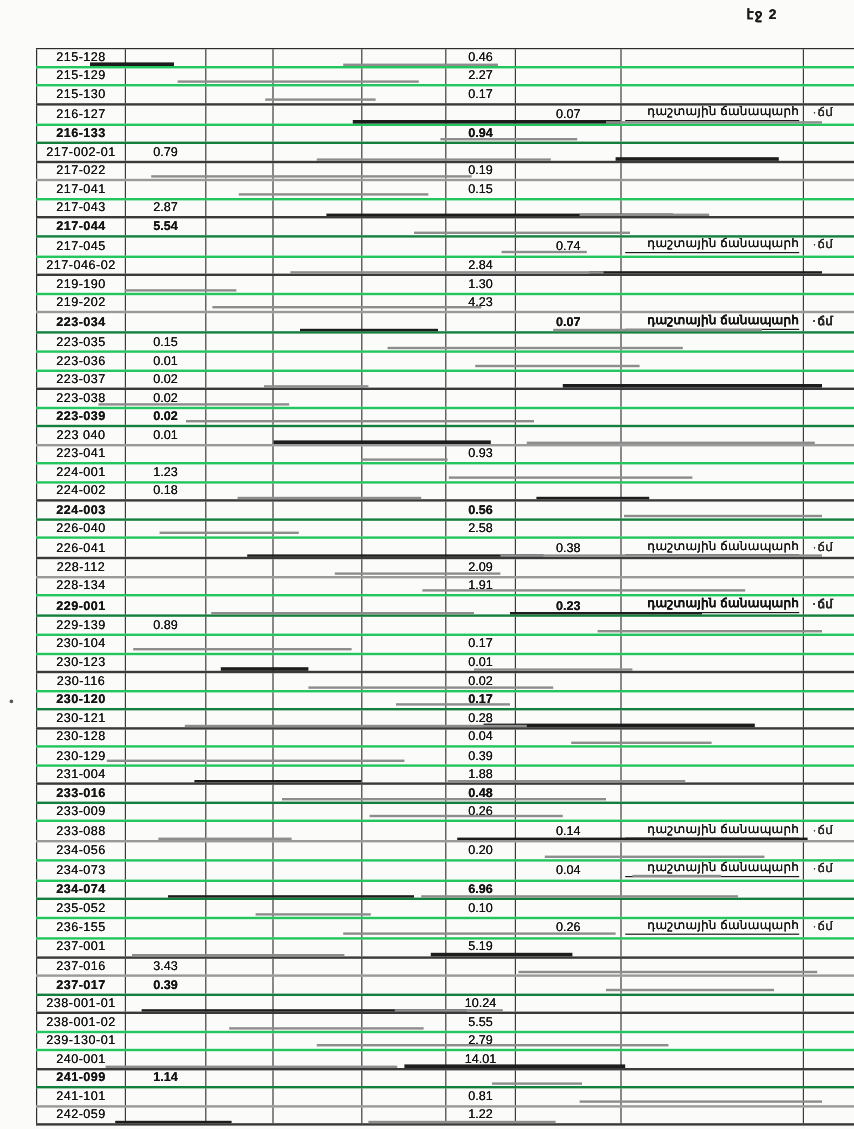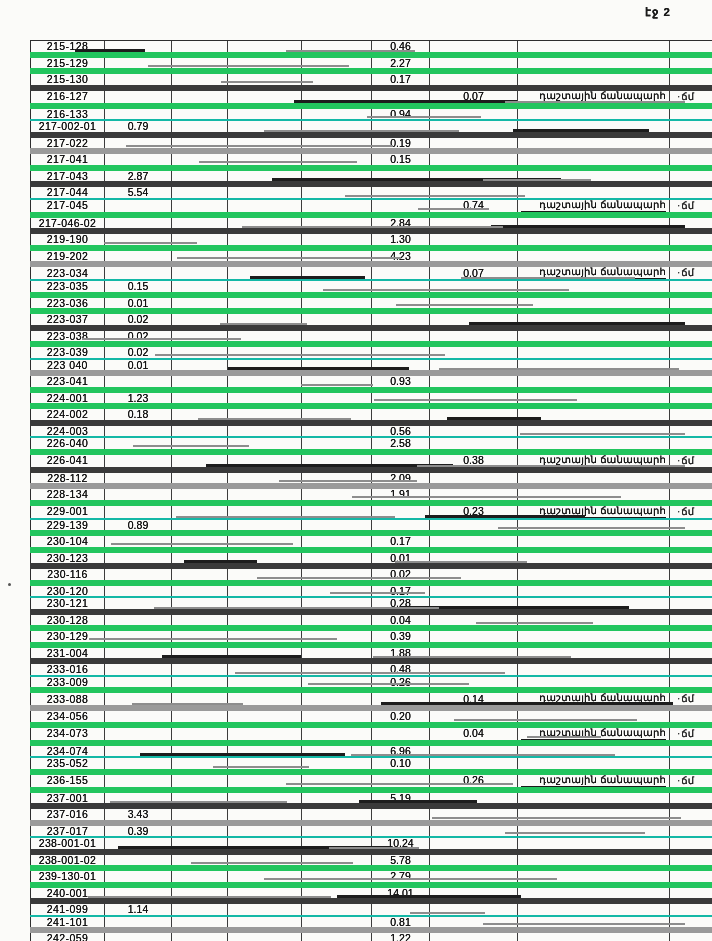--- a/index.html
+++ b/index.html
@@ -8,37 +8,37 @@
     background:#fbfbf9;
     font-family:"Liberation Sans", sans-serif;
     color:#141414;
     position:relative;
     overflow:hidden;
   }
   .sheet{position:absolute;inset:0;}
   .page-num{
     position:absolute;top:5px;left:622px;
     font-size:11.5px;font-weight:bold;letter-spacing:1px;
-    color:#1b1b1b;text-shadow:0 0 .4px #000;margin-left:23px;
+    color:#1b1b1b;text-shadow:0 0 .4px #000;
   }
   .doc-table{
     position:absolute;left:30px;top:40px;
     width:682px;height:898px;
     display:flex;flex-direction:column;
   }
   .row{
     flex:1 1 auto;
     display:flex;
     position:relative;
-    border-bottom:6px solid #22c55e;
+    border-bottom:2px solid #22c55e;
   }
   .row:first-child{border-top:1.5px solid #2e2e2e;}
   .row:nth-child(3n){border-bottom-color:#3a3a3a;}
   .row:nth-child(7n){border-bottom-color:#9a9a9a;}
-  .row:nth-child(5n){border-bottom:2px solid #14b8a6;}
+  .row:nth-child(5n){border-bottom:2px solid #15803d;font-weight:bold;}
   .cell{
     box-sizing:border-box;
     border-right:1px solid #3c3c3c;
     display:flex;align-items:center;justify-content:center;
     font-size:10.5px;line-height:1;
     white-space:nowrap;overflow:visible;
     text-shadow:0 0 .4px #000;
   }
   .c-code{width:75px;border-left:1.5px solid #2e2e2e;letter-spacing:.4px;}
   .c-v1{width:67px;}
@@ -957,21 +957,21 @@
   <div class="streak dark" style="left: 88px; width: 271px; bottom: 0px;"></div>
         <div class="streak" style="left: 299px; width: 90px; bottom: 0px;"></div>
       </div>
 
   <div class="row">
     <div class="cell c-code">238-001-02</div>
     <div class="cell c-v1"></div>
     <div class="cell c-e3"></div>
     <div class="cell c-e4"></div>
     <div class="cell c-e5"></div>
-    <div class="cell c-v2">5.78</div>
+    <div class="cell c-v2">5.55</div>
     <div class="cell c-v3"></div>
     <div class="cell c-desc">
       <span class="desc-text"></span>
     </div>
     <div class="cell c-margin">
       
     </div>
   <div class="streak" style="left: 161px; width: 162px; bottom: 1px;"></div>
       </div>
 

